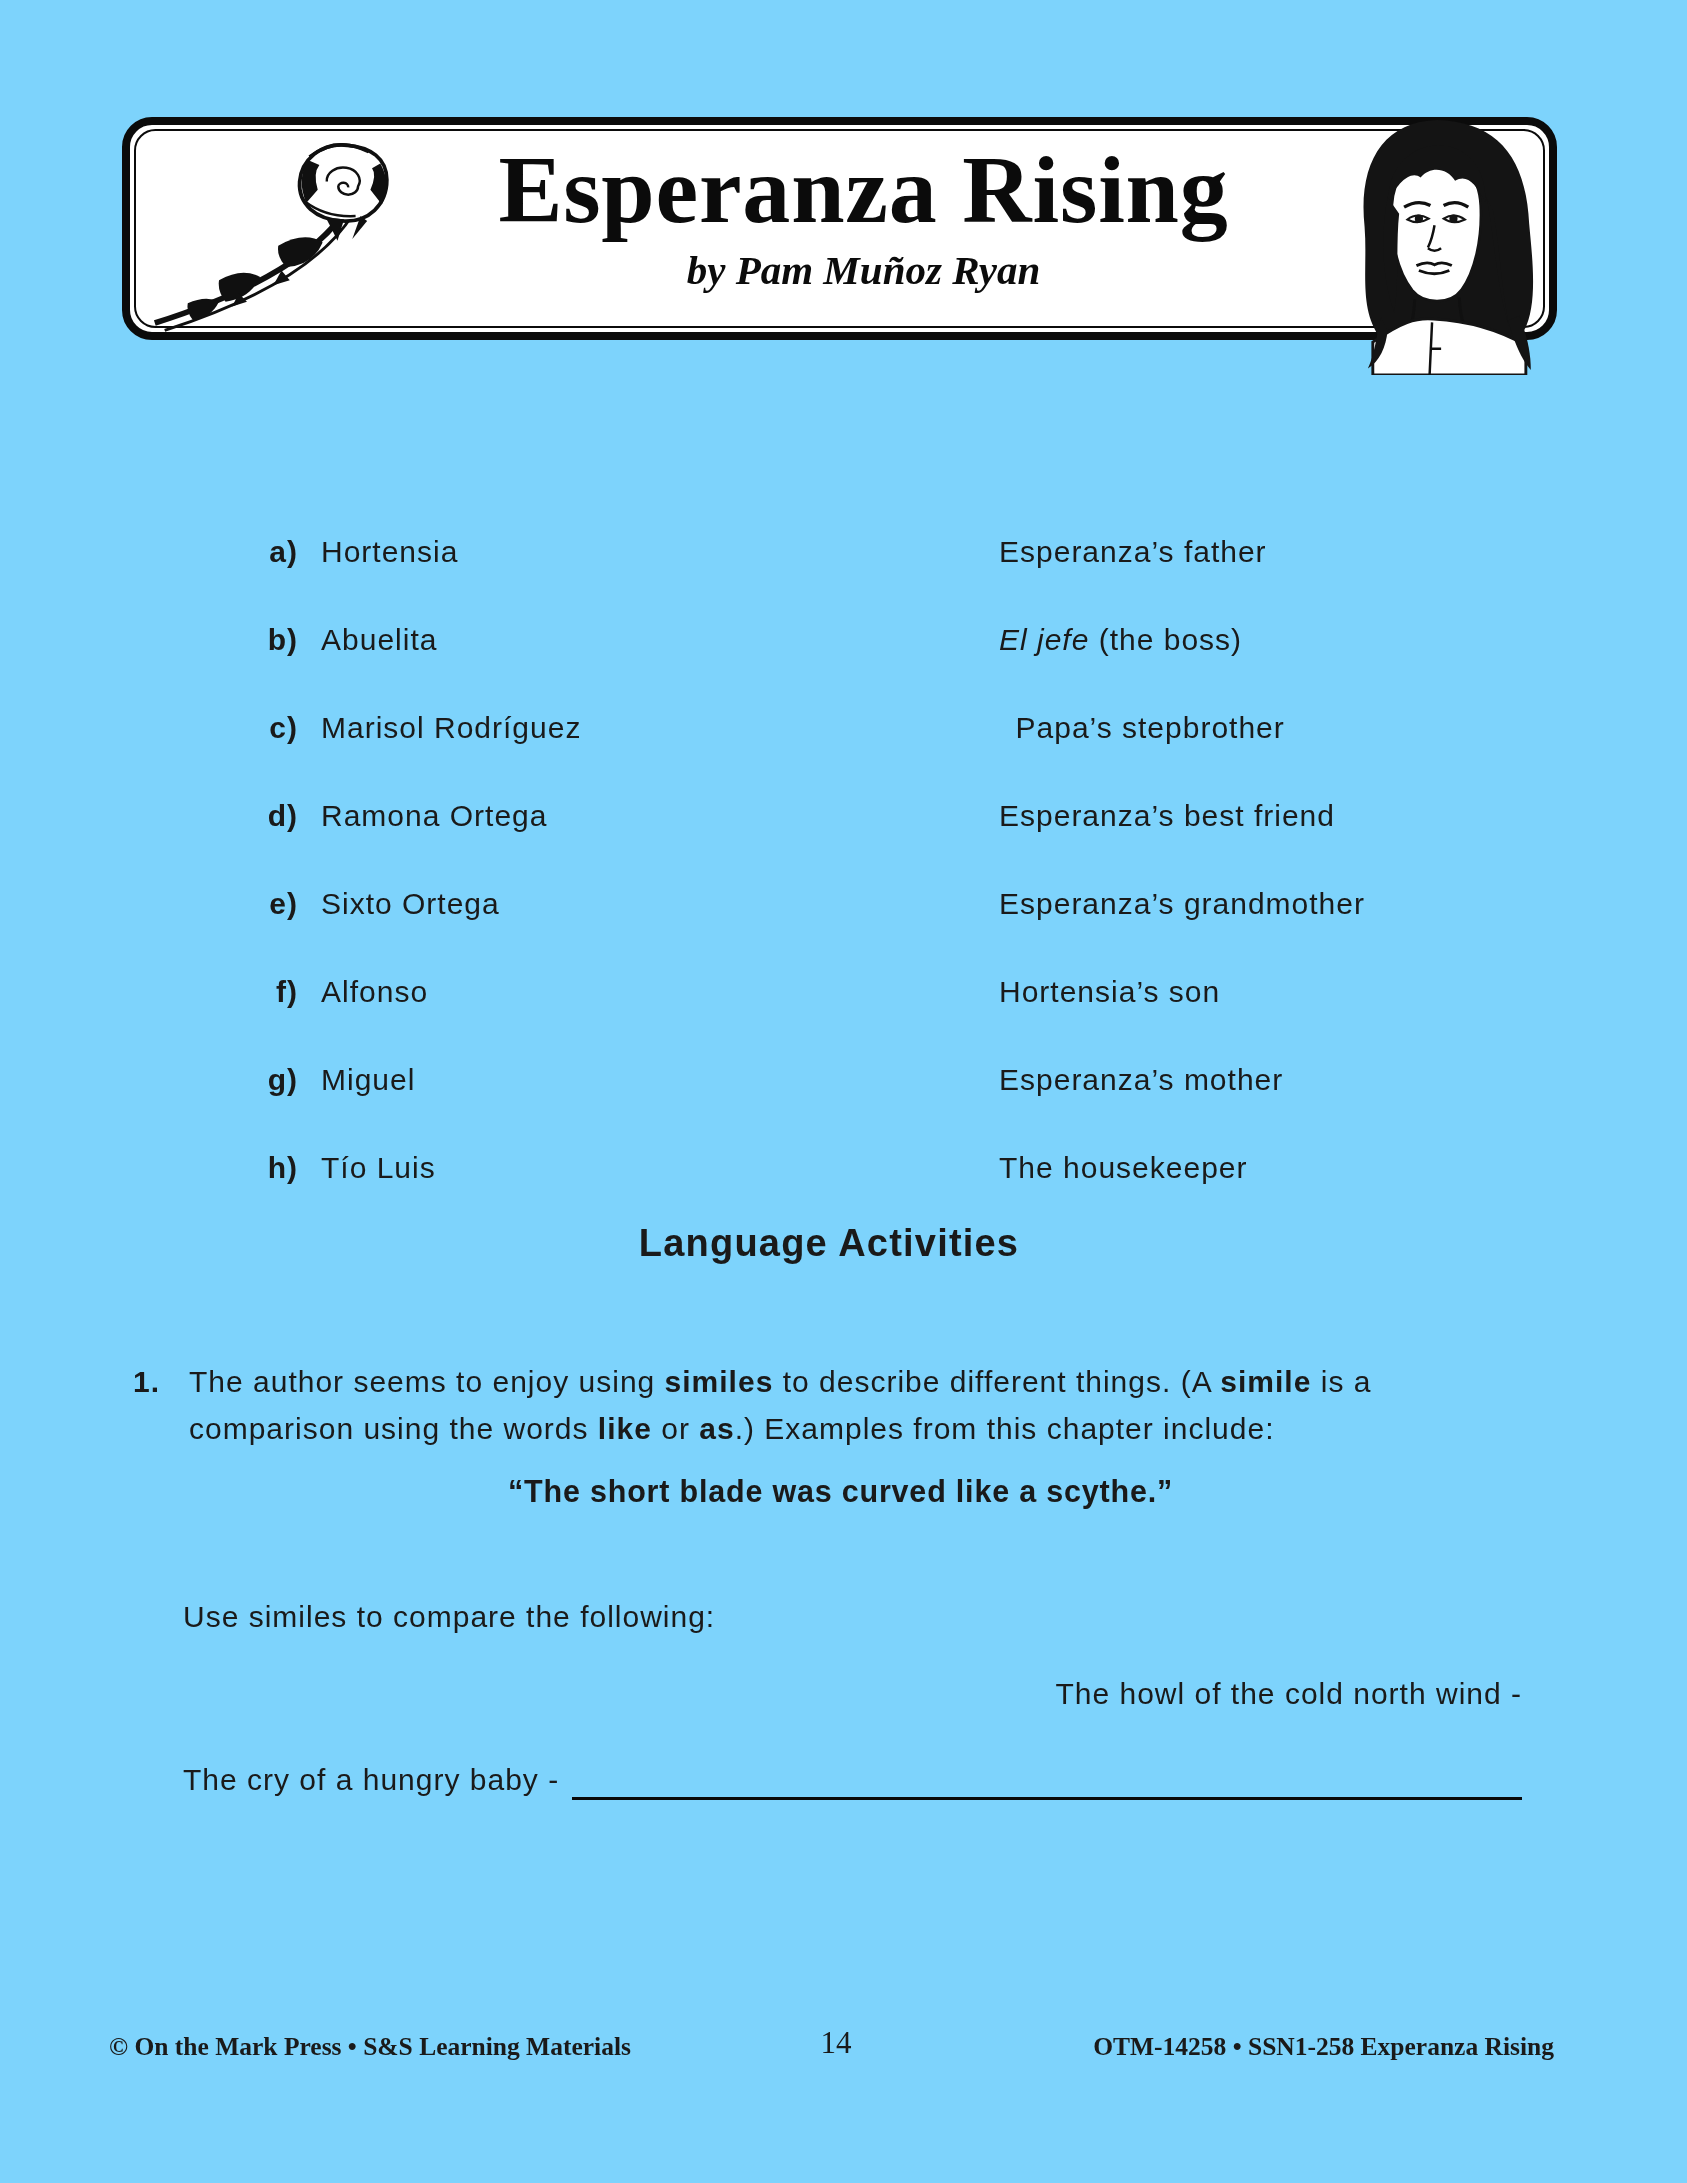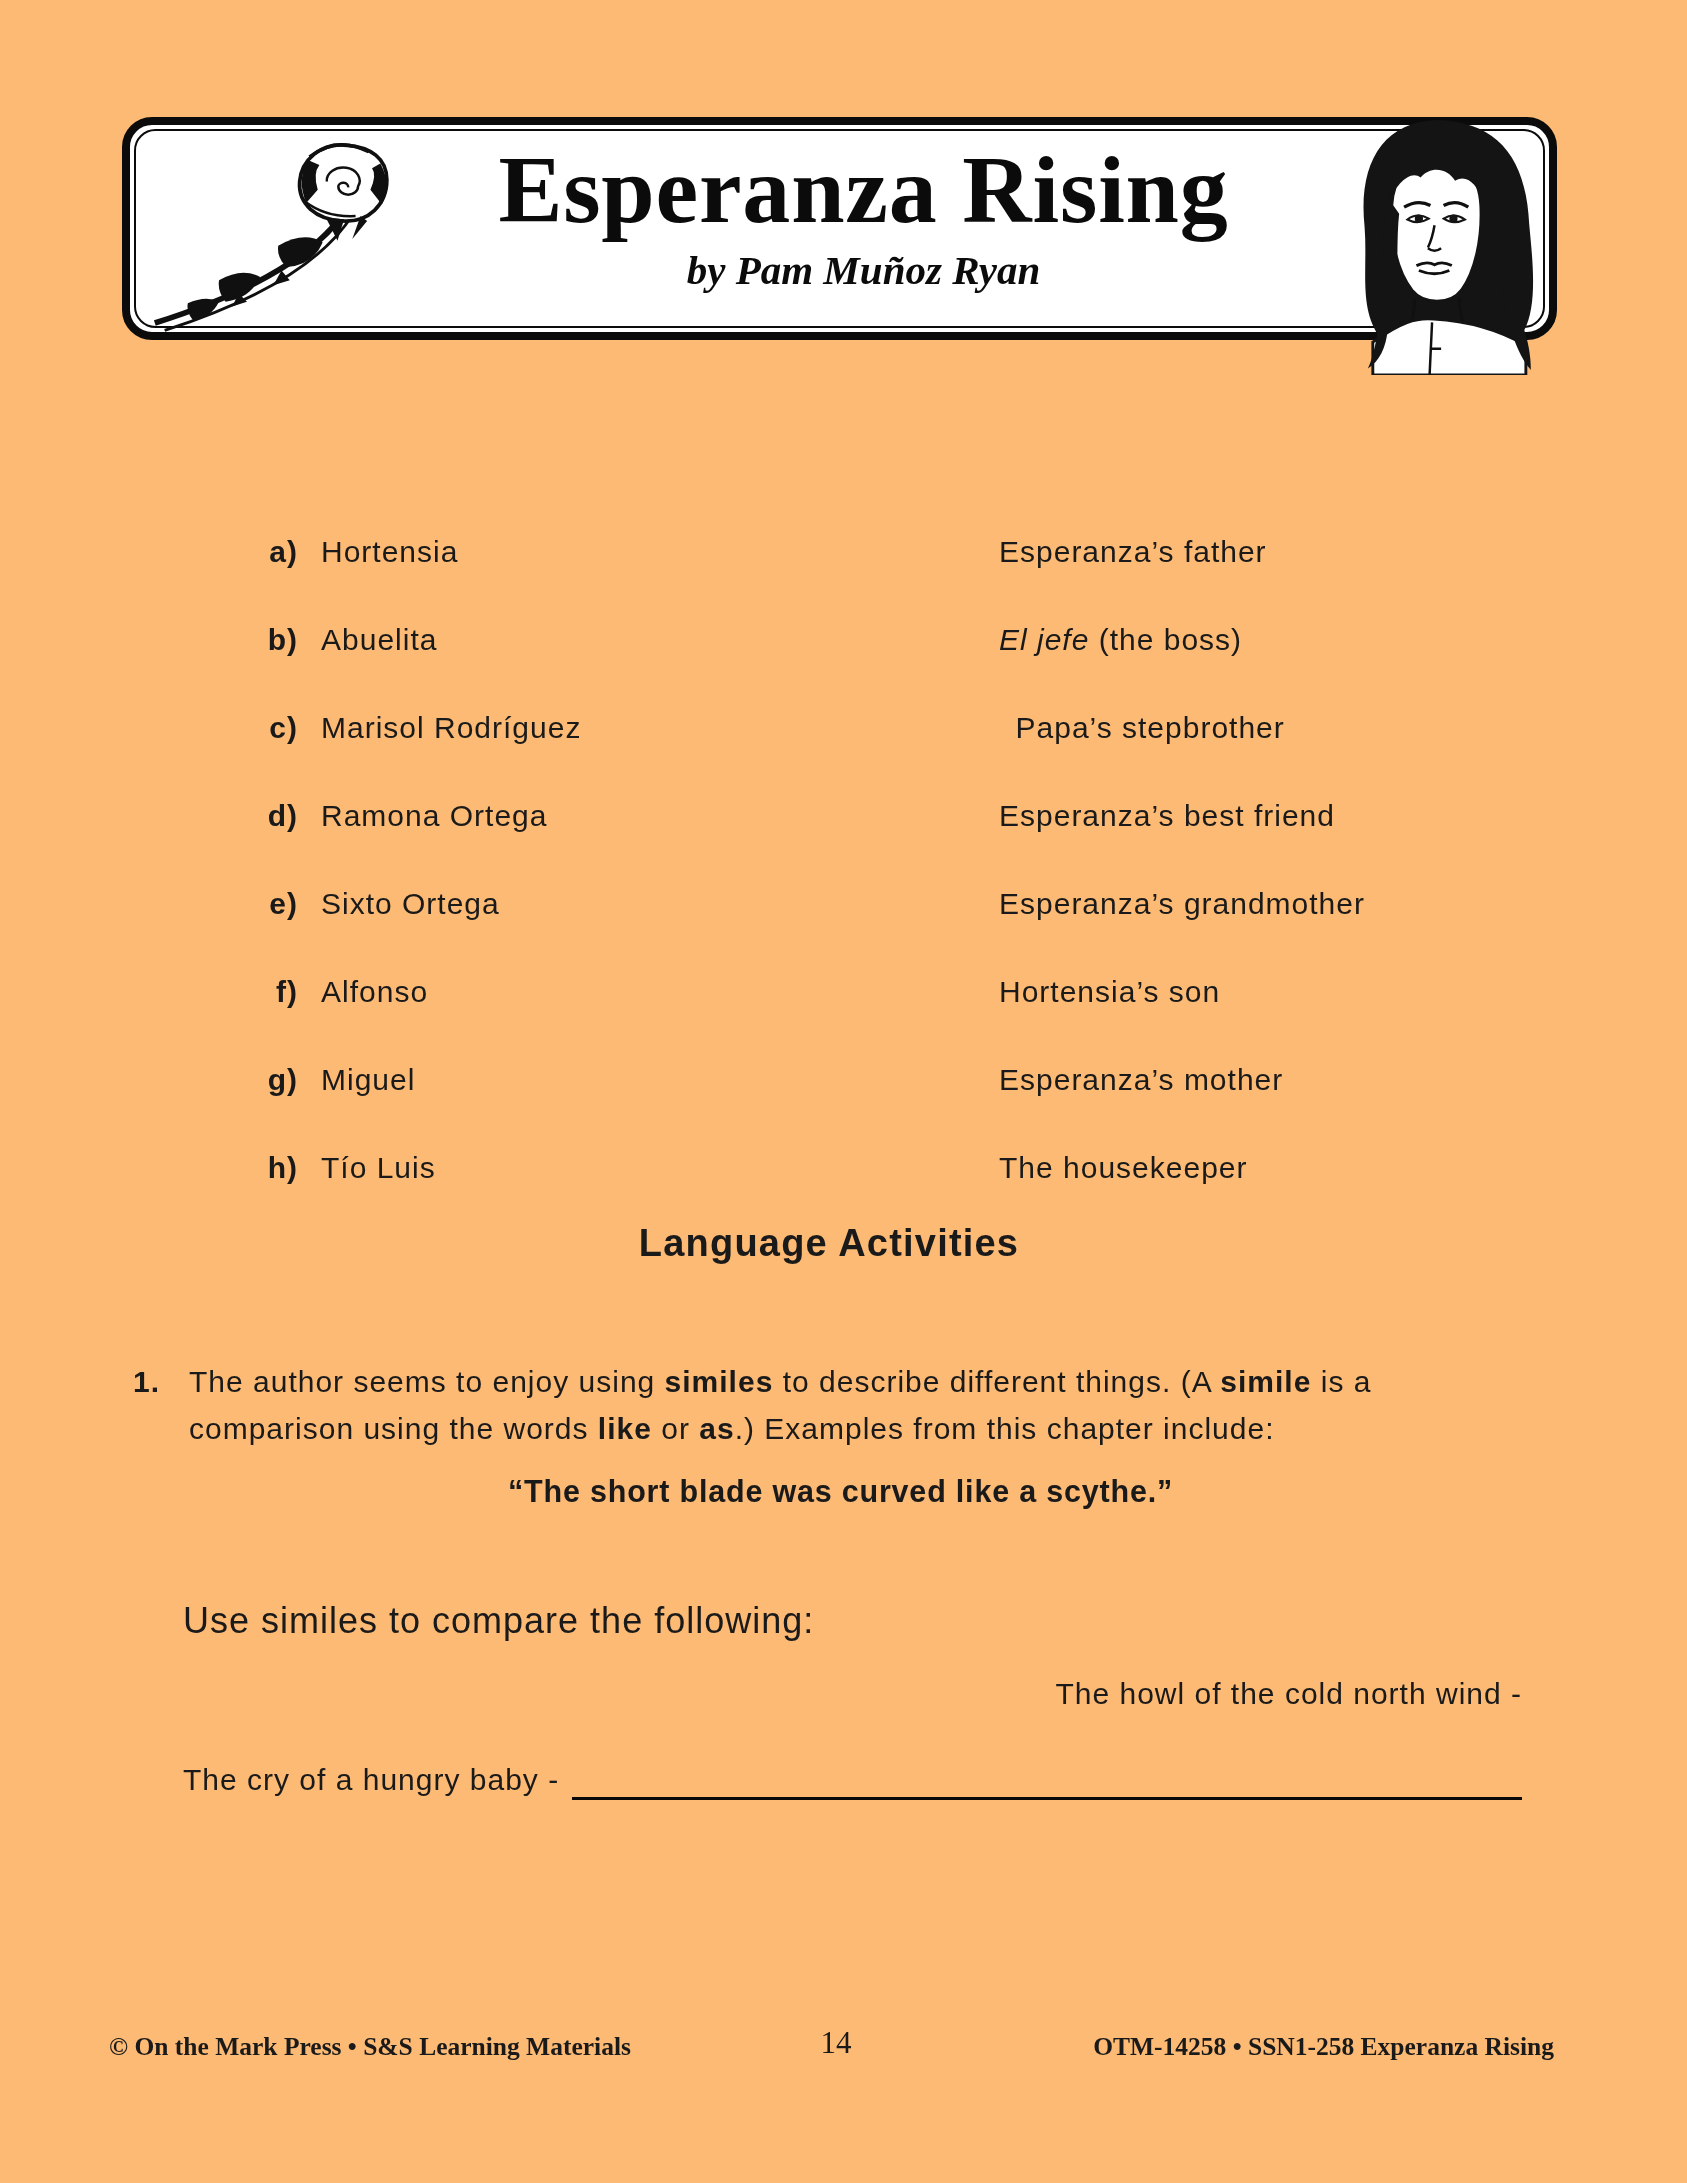--- a/index.html
+++ b/index.html
@@ -1,17 +1,17 @@
 <!DOCTYPE html>
 <html style="font-size:13px"><head>
 <meta charset="utf-8">
 <style>
   html,body{margin:0;padding:0;background:#dcdcdc;}
   .page{
-    position:relative;width:1687px;height:2183px;background:#fdba74;
+    position:relative;width:1687px;height:2183px;background:#7dd3fc;
     font-family:"Liberation Sans",sans-serif;color:#1a1a1a;overflow:hidden;
   }
   *{box-sizing:border-box;}
 
   
   .banner{
     position:absolute;left:122px;top:117px;width:1435px;height:223px;
     border:8.2px solid #0b0b0b;border-radius:30px;background:#fff;
   }
   .banner-inner{
@@ -49,21 +49,21 @@
   }
 
   .q1{position:absolute;left:133px;top:1358px;width:1422px;display:flex;
       font-size:30px;line-height:47px;letter-spacing:1px;}
   .q1 .qnum{flex:0 0 56px;}
   b{font-weight:700;}
 
   .examples{position:absolute;left:0;top:1470px;width:1681px;text-align:center;
             font-size:30.5px;font-weight:700;line-height:43px;letter-spacing:0.8px;}
 
-  .instruction{position:absolute;left:183px;top:1600px;font-size:36px;letter-spacing:1px;}
+  .instruction{position:absolute;left:183px;top:1600px;font-size:30px;letter-spacing:1px;}
 
   .prompt{position:absolute;left:183px;width:1339px;display:flex;align-items:flex-end;
           font-size:30px;letter-spacing:1px;height:43px;}
   .prompt .plabel{white-space:nowrap;line-height:40px;}
   .prompt .blank{flex:1;margin-left:13px;border-bottom:3.3px solid #090909;height:36px;}
   .p1{top:1674px;flex-direction:column;} .p2{top:1757px;} .p3{top:1836px;}
 
   
   .footer{position:absolute;left:0;top:2020px;width:1687px;height:49px;
           font-family:"Liberation Serif",serif;}

